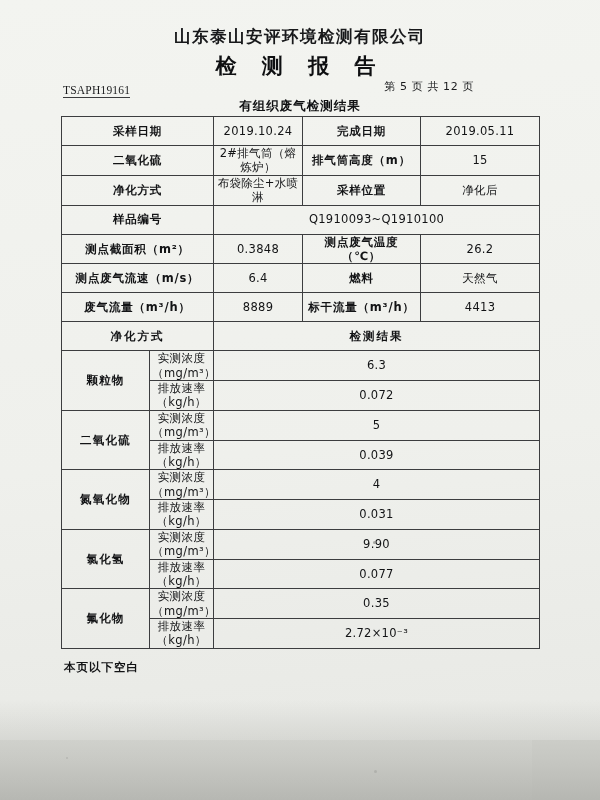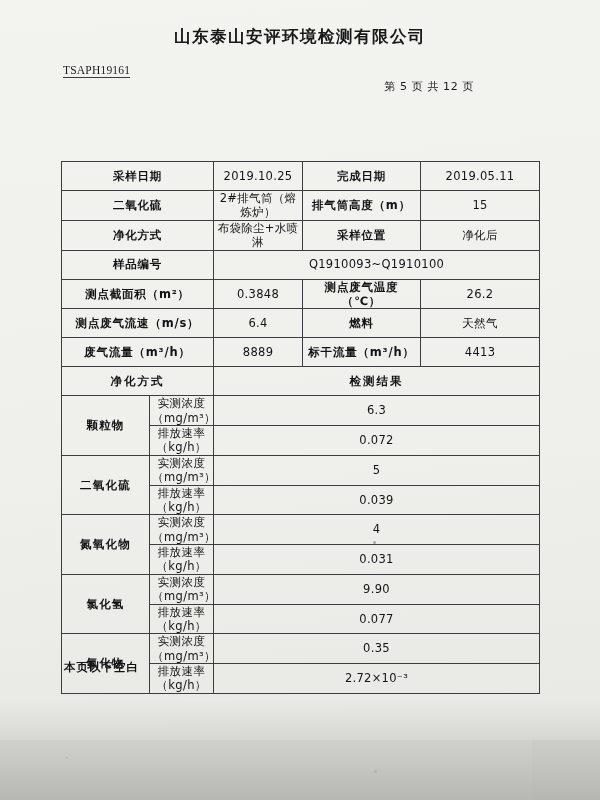--- a/index.html
+++ b/index.html
@@ -53,21 +53,21 @@
     left: 0;
     width: 600px;
     text-align: center;
     font-size: 21px;
     font-weight: bold;
     letter-spacing: 9px;
     color: #0e0f11;
   }
   .report-no {
     position: absolute;
-    top: 64px;
+    top: 84px;
     left: 63px;
     font-size: 11.5px;
     color: #1a1b1d;
     font-family: "Liberation Serif", serif;
     letter-spacing: 0.2px;
     border-bottom: 1px solid #3a3b3d;
     padding-bottom: 1px;
   }
   .page-no {
     position: absolute;
@@ -88,21 +88,20 @@
     letter-spacing: 1px;
     color: #101113;
   }
   table.main {
     position: absolute;
     top: 116px;
     left: 61px;
     width: 478px;
     border-collapse: collapse;
     table-layout: fixed;
-    margin-top: 45px;
   }
   table.main td {
     border: 1px solid #3c3d3f;
     height: 28px;
     font-size: 11.5px;
     color: #121315;
     text-align: center;
     vertical-align: middle;
     padding: 0 2px;
     line-height: 1.25;
@@ -147,35 +146,37 @@
   .speck.s2 { left: 374px; top: 770px; background: #9a9b97; }
   .speck.s3 { left: 66px; top: 757px; width: 2px; height: 2px; background: #a6a7a3; }
 </style>
 </head>
 <body>
 
 <div class="page">
   <div class="paper"></div>
 
   <div class="company">山东泰山安评环境检测有限公司</div>
+  <div class="doc-title">检 测 报 告</div>
   <div class="report-no">TSAPH19161</div>
   <div class="page-no">第 5 页 共 12 页</div>
+  <div class="section-title">有组织废气检测结果</div>
 
   <table class="main">
     <colgroup>
       <col style="width:88px">
       <col style="width:64px">
       <col style="width:89px">
       <col style="width:118px">
       <col style="width:119px">
     </colgroup>
     <tbody>
       <tr>
         <td class="lbl" colspan="2">采样日期</td>
-        <td class="val">2019.10.25</td>
+        <td class="val">2019.10.24</td>
         <td class="lbl">完成日期</td>
         <td class="val">2019.05.11</td>
       </tr>
       <tr>
         <td class="lbl" colspan="2">二氧化硫</td>
         <td class="val">2#排气筒（熔炼炉）</td>
         <td class="lbl">排气筒高度（m）</td>
         <td class="val">15</td>
       </tr>
       <tr>

